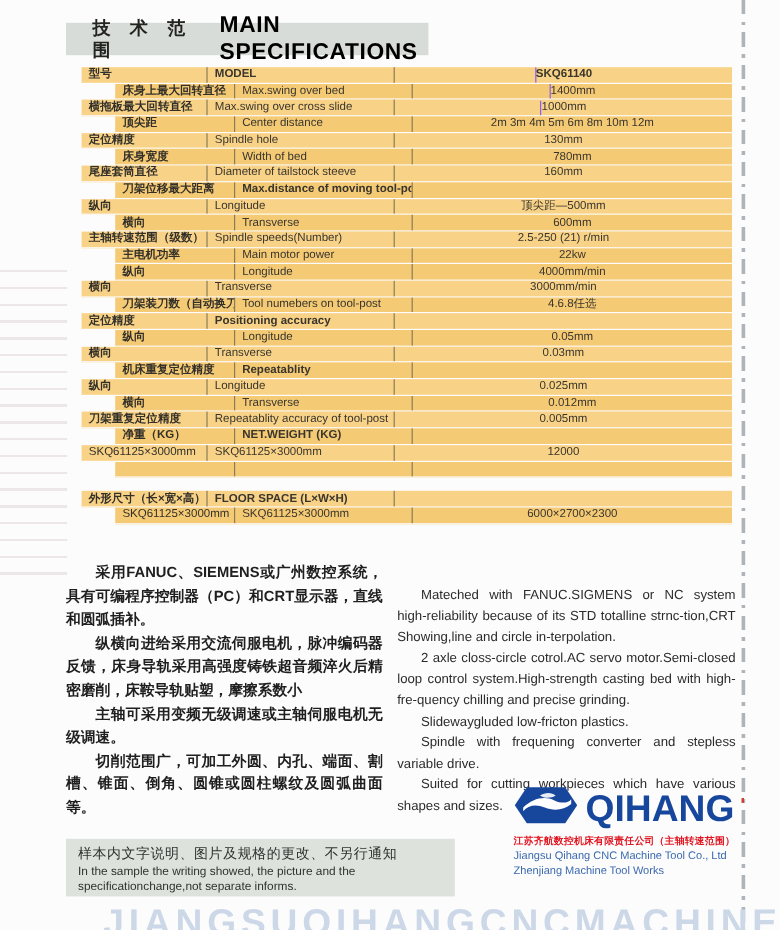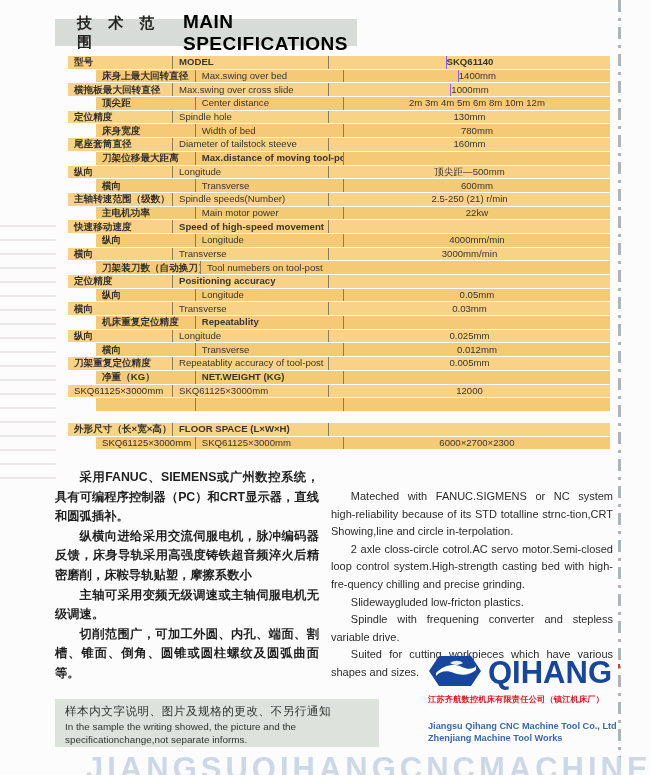--- a/index.html
+++ b/index.html
@@ -57,21 +57,21 @@
     background:#dde2dd;box-sizing:border-box;padding:5px 8px 0 10px;color:#2e332f;
   }
   .notebox .cn{font-size:11.6px;font-weight:400;letter-spacing:.5px;white-space:nowrap;}
   .notebox .en{font-size:9.9px;font-weight:400;line-height:12.5px;margin-top:2px;}
   
   .brand{position:absolute;left:428px;top:655px;width:192px;}
   .brand-top{display:flex;align-items:center;gap:6px;}
   .brand-name{font-size:31px;font-weight:900;color:#17479d;letter-spacing:0px;line-height:30px;font-family:"Liberation Sans",sans-serif;}
   .tm{width:6px;height:4px;background:#d43a34;margin-top:-14px;}
   .brand-cn{margin-top:3px;font-size:8.2px;font-weight:700;color:#e11722;white-space:nowrap;letter-spacing:.2px;}
-  .brand-en{font-size:9.2px;font-weight:700;color:#3a69ae;line-height:11.5px;margin-top:16px;}
+  .brand-en{font-size:9.2px;font-weight:400;color:#3a69ae;line-height:11.5px;margin-top:2px;}
   
   .watermark{
     position:absolute;left:86px;top:751px;font-size:31px;font-weight:800;
     color:#ccd8e8;letter-spacing:4px;white-space:nowrap;
   }
   
   .scan-stripes{
     position:absolute;left:0;top:225px;width:56px;height:260px;
     background:repeating-linear-gradient(to bottom,rgba(210,190,195,.35) 0 2px,transparent 2px 14px);
   }
@@ -155,38 +155,34 @@
       <div class="trow">
         <div class="c c1">主轴转速范围（级数）</div>
         <div class="c c2">Spindle speeds(Number)</div>
         <div class="c c3">2.5-250 (21) r/min</div>
       </div>
       <div class="trow alt">
         <div class="c c1">主电机功率</div>
         <div class="c c2">Main motor power</div>
         <div class="c c3">22kw</div>
       </div>
-      <div class="trow cat">
-        <div class="c c1">快速移动速度</div>
-        <div class="c c2">Speed of high-speed movement</div>
-        <div class="c c3"></div>
-      </div>
       <div class="trow alt">
         <div class="c c1">纵向</div>
         <div class="c c2">Longitude</div>
         <div class="c c3">4000mm/min</div>
       </div>
       <div class="trow">
         <div class="c c1">横向</div>
         <div class="c c2">Transverse</div>
         <div class="c c3">3000mm/min</div>
       </div>
       <div class="trow alt">
         <div class="c c1">刀架装刀数（自动换刀）</div>
         <div class="c c2">Tool numebers on tool-post</div>
+        <div class="c c3">4.6.8任选</div>
       </div>
       <div class="trow cat">
         <div class="c c1">定位精度</div>
         <div class="c c2">Positioning accuracy</div>
         <div class="c c3"></div>
       </div>
       <div class="trow alt">
         <div class="c c1">纵向</div>
         <div class="c c2">Longitude</div>
         <div class="c c3">0.05mm</div>
@@ -268,21 +264,21 @@
       <span>
         <svg width="54" height="32" viewBox="0 0 54 32">
           <polygon points="1,16 11,1 43,1 53,16 43,31 11,31" fill="#17479d"></polygon>
           <path d="M8 18 C16 10,26 8,34 12 C40 15,46 14,48 11 L48 15 C42 20,34 21,26 18 C19 15,12 16,8 21 Z" fill="#ffffff"></path>
           <path d="M22 8 C26 5,32 5,35 8 C32 10,26 11,22 8 Z" fill="#ffffff" opacity=".9"></path>
         </svg>
       </span>
       <span class="brand-name">QIHANG</span>
       <span class="tm"></span>
     </div>
-    <div class="brand-cn">江苏齐航数控机床有限责任公司（镇江机床厂）</div>
+    <div class="brand-cn">江苏齐航数控机床有限责任公司（主轴转速范围）</div>
     <div class="brand-en">
       <div>Jiangsu Qihang CNC Machine Tool Co., Ltd</div>
       <div>Zhenjiang Machine Tool Works</div>
     </div>
   </div>
 
   <div class="watermark">JIANGSUQIHANGCNCMACHINE</div>
 
 </div>
 

